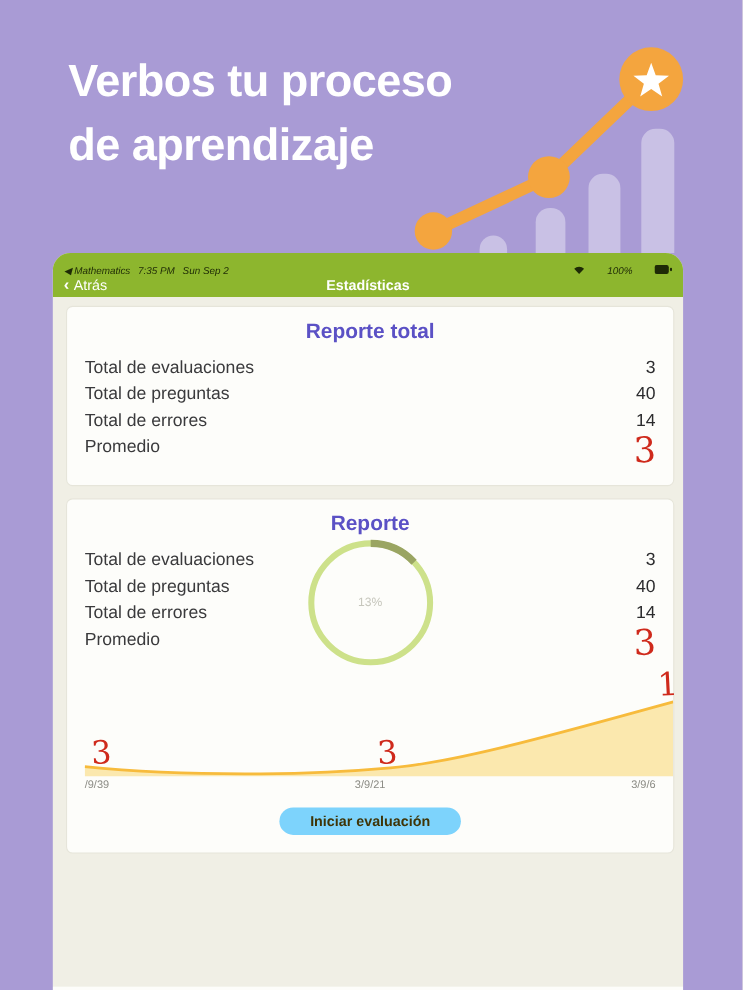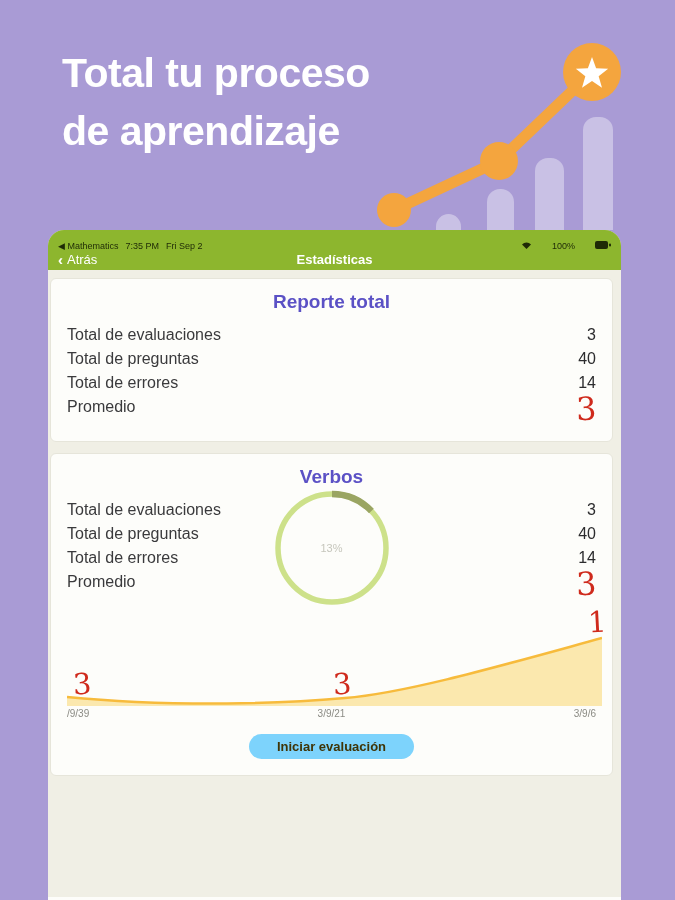--- a/index.html
+++ b/index.html
@@ -28,38 +28,38 @@
   .deco-trend { position:absolute; left:365px; top:30px; }
 
   
   .device {
     position:absolute; left:48px; top:230px; width:573px; height:670px;
     background:#f0efe5; border-radius:16px 16px 0 0; overflow:hidden;
   }
   .app-header { background:#8db62e; height:40px; }
   .status-bar {
     display:flex; justify-content:space-between; align-items:center;
-    padding:16px 10px 0 10px; font-size:9px; color:#1e2a06; height:14px;
+    padding:16px 10px 0 10px; font-size:9px; color:#1e2a06; height:14px;font-style:italic;
   }
   .status-left { display:flex; gap:7px; align-items:center; }
   .status-right { display:flex; gap:20px; align-items:flex-start; }
   .nav-bar {
     position:relative; height:26px; display:flex; align-items:center;
   }
   .nav-back {
     position:absolute; left:10px; display:flex; align-items:center; gap:4px;
     color:#ffffff; font-size:13px; cursor:pointer;
   }
   .nav-back .chev { font-size:15px; font-weight:700; line-height:1; }
   .nav-title {
     width:100%; text-align:center; color:#ffffff;
     font-size:13px; font-weight:700;
   }
 
-  .content { padding:8px 8px 0 2px; }
+  .content { padding:8px 8px 0 12px; }
   .card {
     background:#fdfdfa; border:1px solid #e6e5da; border-radius:6px;
     padding:12px 16px 14px 16px; position:relative;
   }
   .card + .card { margin-top:11px; }
   .card-title {
     text-align:center; color:#5b51c5; font-size:19px; font-weight:700;
     margin-bottom:10px;
   }
   .stat-row {
@@ -107,21 +107,21 @@
 
   .bottom-strip {
     position:absolute; bottom:0; left:0; width:100%; height:3px;
     background:#fdfdfa;
   }
 </style>
 </head>
 <body>
 
 <div class="hero-title">
-  <div>Total tu proceso</div>
+  <div>Verbos tu proceso</div>
   <div>de aprendizaje</div>
 </div>
 
 <div class="deco-bar bar1"></div>
 <div class="deco-bar bar2"></div>
 <div class="deco-bar bar3"></div>
 <div class="deco-bar bar4"></div>
 
 <svg class="deco-trend" width="285" height="200" viewBox="365 30 285 200">
   <line x1="394" y1="210" x2="499" y2="161" stroke="#f4a53e" stroke-width="11" stroke-linecap="round"></line>
@@ -132,21 +132,21 @@
   <polygon fill="#ffffff" transform="translate(592,74)" points="0,-17 4.11,-5.66 16.17,-5.25 6.66,2.16 9.99,13.75 0,7 -9.99,13.75 -6.66,2.16 -16.17,-5.25 -4.11,-5.66"></polygon>
 </svg>
 
 <div class="device">
 
   <div class="app-header">
     <div class="status-bar">
       <div class="status-left">
         <span>◀ Mathematics</span>
         <span>7:35 PM</span>
-        <span>Fri Sep 2</span>
+        <span>Sun Sep 2</span>
       </div>
       <div class="status-right">
         <span>
           <svg width="11" height="9" viewBox="0 0 11 9">
             <path d="M5.5 8 L1 3.4 A6.4 6.4 0 0 1 10 3.4 Z" fill="#1e2a06"></path>
           </svg>
         </span>
         <span>100%</span>
         <span>
           <svg width="16" height="8" viewBox="0 0 16 8">
@@ -181,21 +181,21 @@
         <span>Total de errores</span>
         <span class="stat-value">14</span>
       </div>
       <div class="stat-row" style="height:32px;">
         <span>Promedio</span>
         <span class="stat-value red-num">3</span>
       </div>
     </div>
 
     <div class="card">
-      <div class="card-title">Verbos</div>
+      <div class="card-title">Reporte</div>
 
       <div class="donut-wrap">
         <svg width="120" height="120" viewBox="0 0 120 120">
           <circle cx="60" cy="60" r="54" fill="none" stroke="#cde18a" stroke-width="5.5"></circle>
           <circle cx="60" cy="60" r="54" fill="none" stroke="#9aa562" stroke-width="6.5" stroke-dasharray="44.1 295.2" transform="rotate(-90 60 60)"></circle>
         </svg>
         <div class="donut-label">13%</div>
       </div>
 
       <div class="stat-row">

